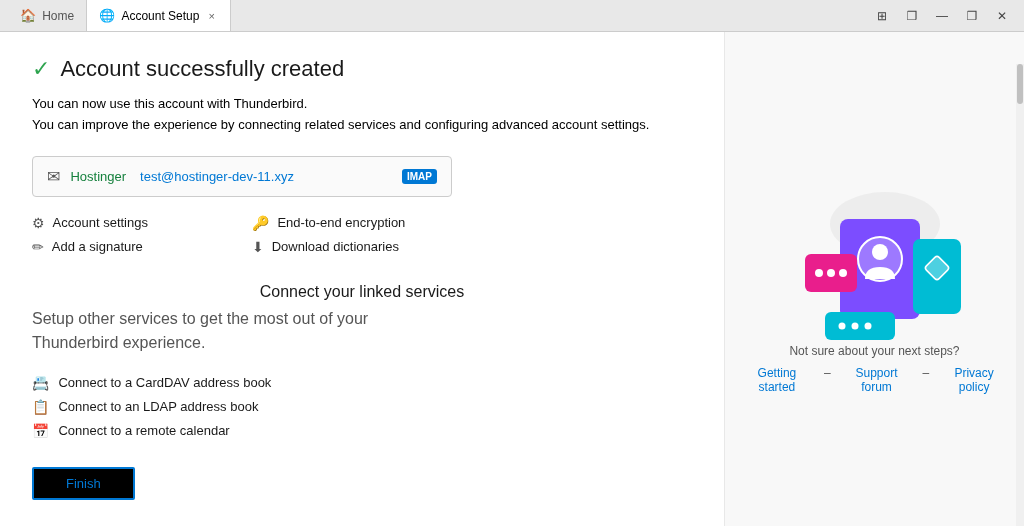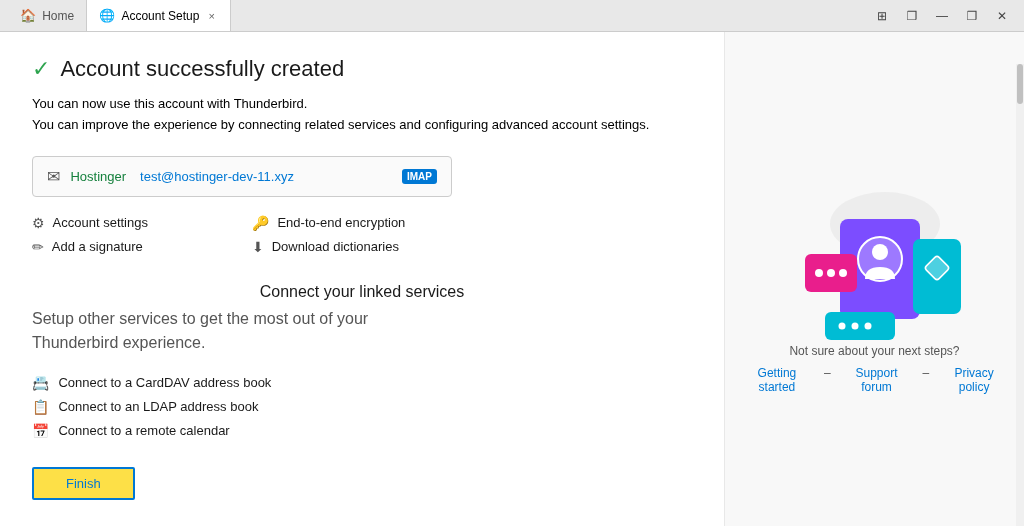--- a/index.html
+++ b/index.html
@@ -197,21 +197,21 @@
       gap: 9px;
       font-size: 13px;
       cursor: pointer;
       color: #1a1a1a;
     }
     .service-icon { font-size: 14px; color: #555; }
 
     
     .finish-btn {
       border: 2px solid #0078d4;
-      background: #fde047;
+      background: #000000;
       color: #0078d4;
       padding: 7px 32px;
       font-size: 13px;
       cursor: pointer;
       border-radius: 2px;
       font-weight: 500;
     }
 
     
     .illustration {

